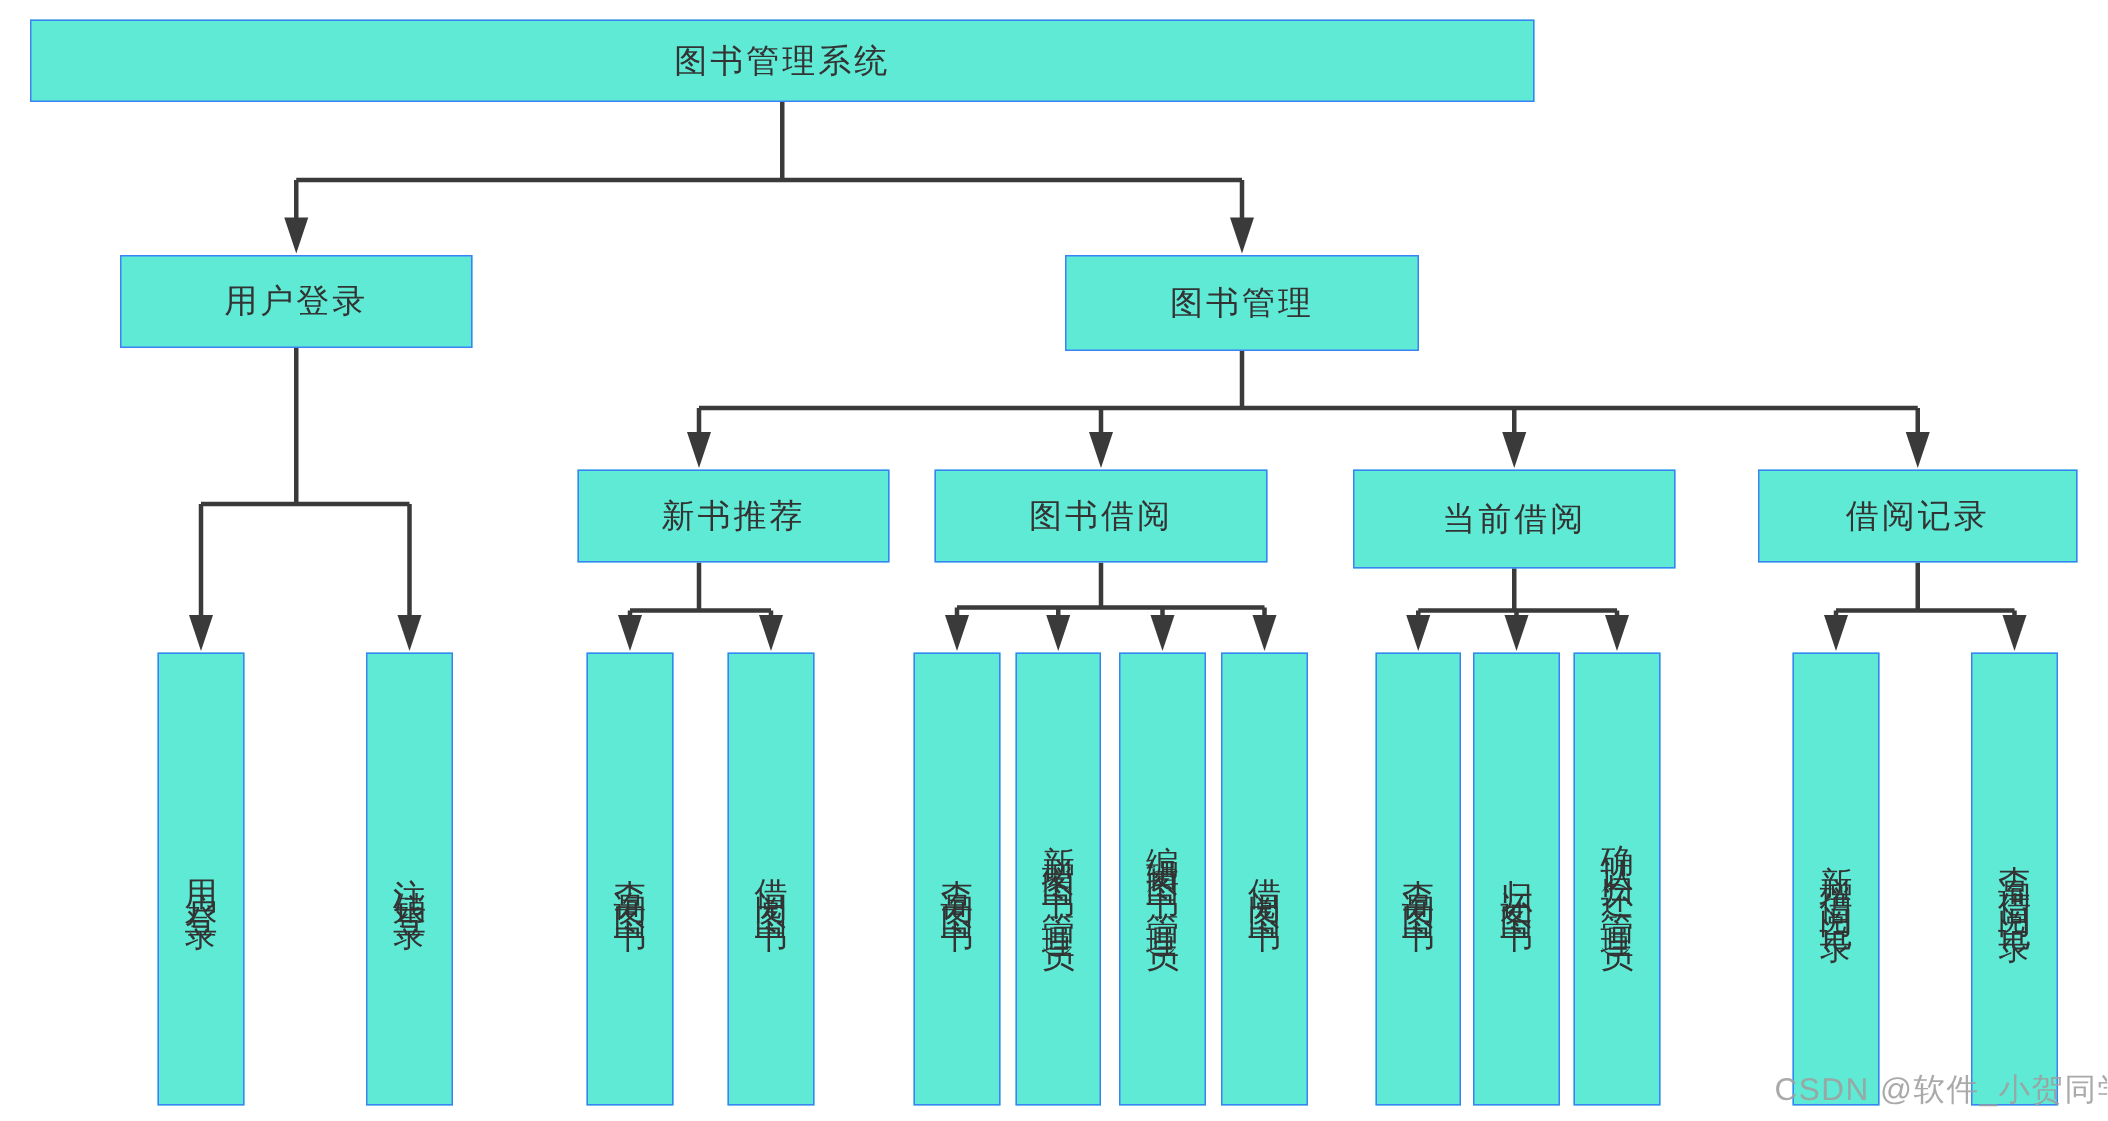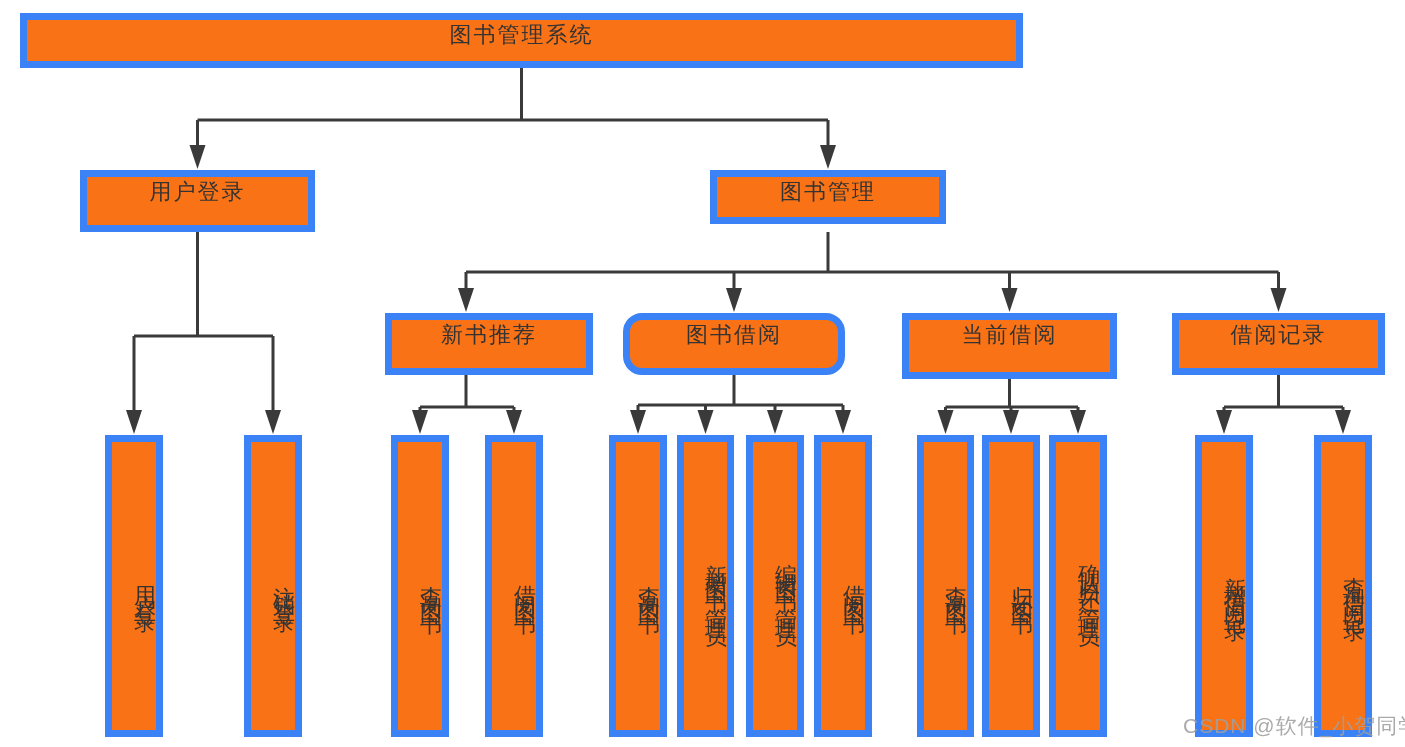--- a/index.html
+++ b/index.html
@@ -2,22 +2,22 @@
 <html><head>
 <meta charset="utf-8">
 <style>
   html,body{margin:0;padding:0;background:#fff;}
   .canvas{
     position:relative;width:1405px;height:747px;background:#ffffff;
     font-family:"Liberation Sans",sans-serif;overflow:hidden;
   }
   .lines{position:absolute;left:0;top:0;pointer-events:none;}
   .node{
-    position:absolute;background:#f97316;border:7px solid #3b82f6;
-    box-sizing:border-box;display:flex;justify-content:center;
+    position:absolute;background:#5eead4;border:1px solid #3b82f6;
+    box-sizing:border-box;display:flex;align-items:center;justify-content:center;
     color:#333333;
   }
   .h-node{font-size:22px;letter-spacing:2px;white-space:nowrap;}
   .v-node{
     writing-mode:vertical-rl;font-size:22px;letter-spacing:9px;line-height:1;
   }
   .watermark{
     position:absolute;left:1183px;top:712px;font-size:21px;color:#9f9f9f;
     opacity:.88;letter-spacing:1px;white-space:nowrap;
   }
@@ -60,28 +60,28 @@
     </g>
   </svg>
 
   <div class="node h-node" style="left:20px;top:13px;width:1003px;height:55px;">
     <span>图书管理系统</span>
   </div>
 
   <div class="node h-node" style="left:80px;top:170px;width:235px;height:62px;">
     <span>用户登录</span>
   </div>
-  <div class="node h-node" style="left:710px;top:170px;width:236px;height:54px;">
+  <div class="node h-node" style="left:710px;top:170px;width:236px;height:64px;">
     <span>图书管理</span>
   </div>
 
   <div class="node h-node" style="left:362px;top:313px;width:208px;height:62px;margin-left:23px;">
     <span>新书推荐</span>
   </div>
-  <div class="node h-node" style="left:623px;top:313px;width:222px;height:62px;border-radius:19px;">
+  <div class="node h-node" style="left:623px;top:313px;width:222px;height:62px;">
     <span>图书借阅</span>
   </div>
   <div class="node h-node" style="left:902px;top:313px;width:215px;height:66px;">
     <span>当前借阅</span>
   </div>
   <div class="node h-node" style="left:1172px;top:313px;width:213px;height:62px;">
     <span>借阅记录</span>
   </div>
 
   <div class="node v-node" style="left:105px;top:435px;width:58px;height:302px;">

